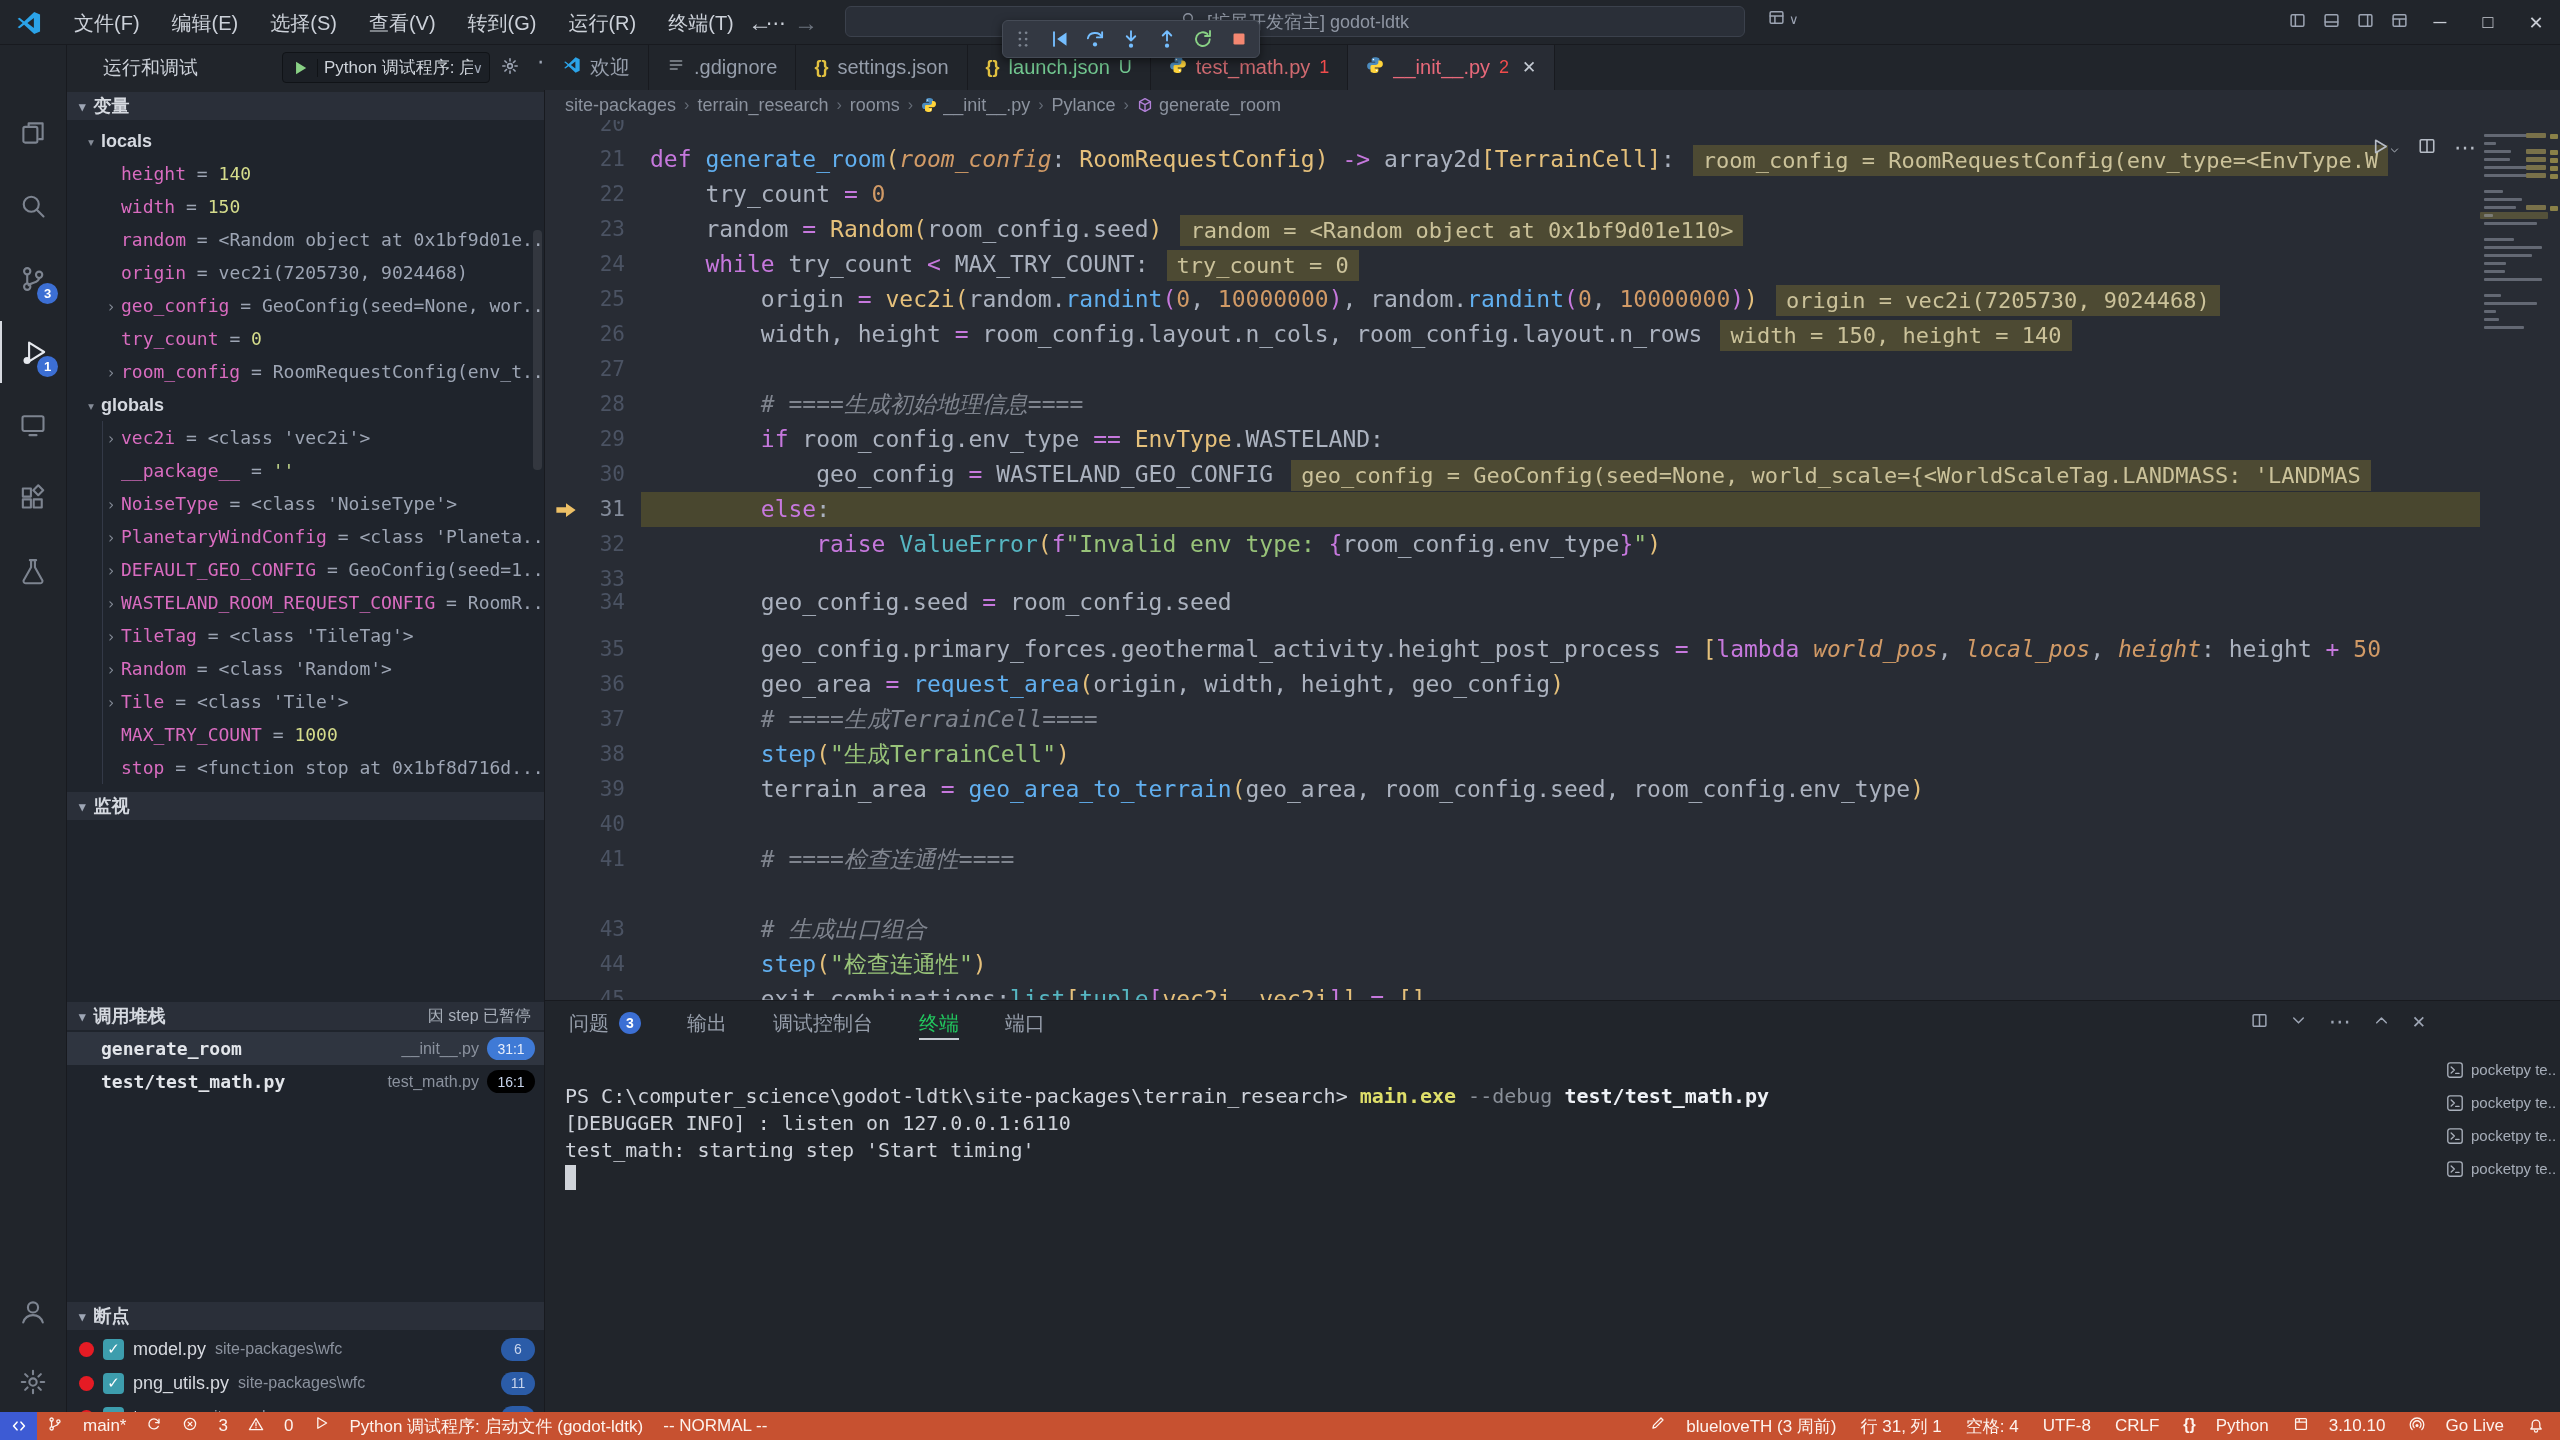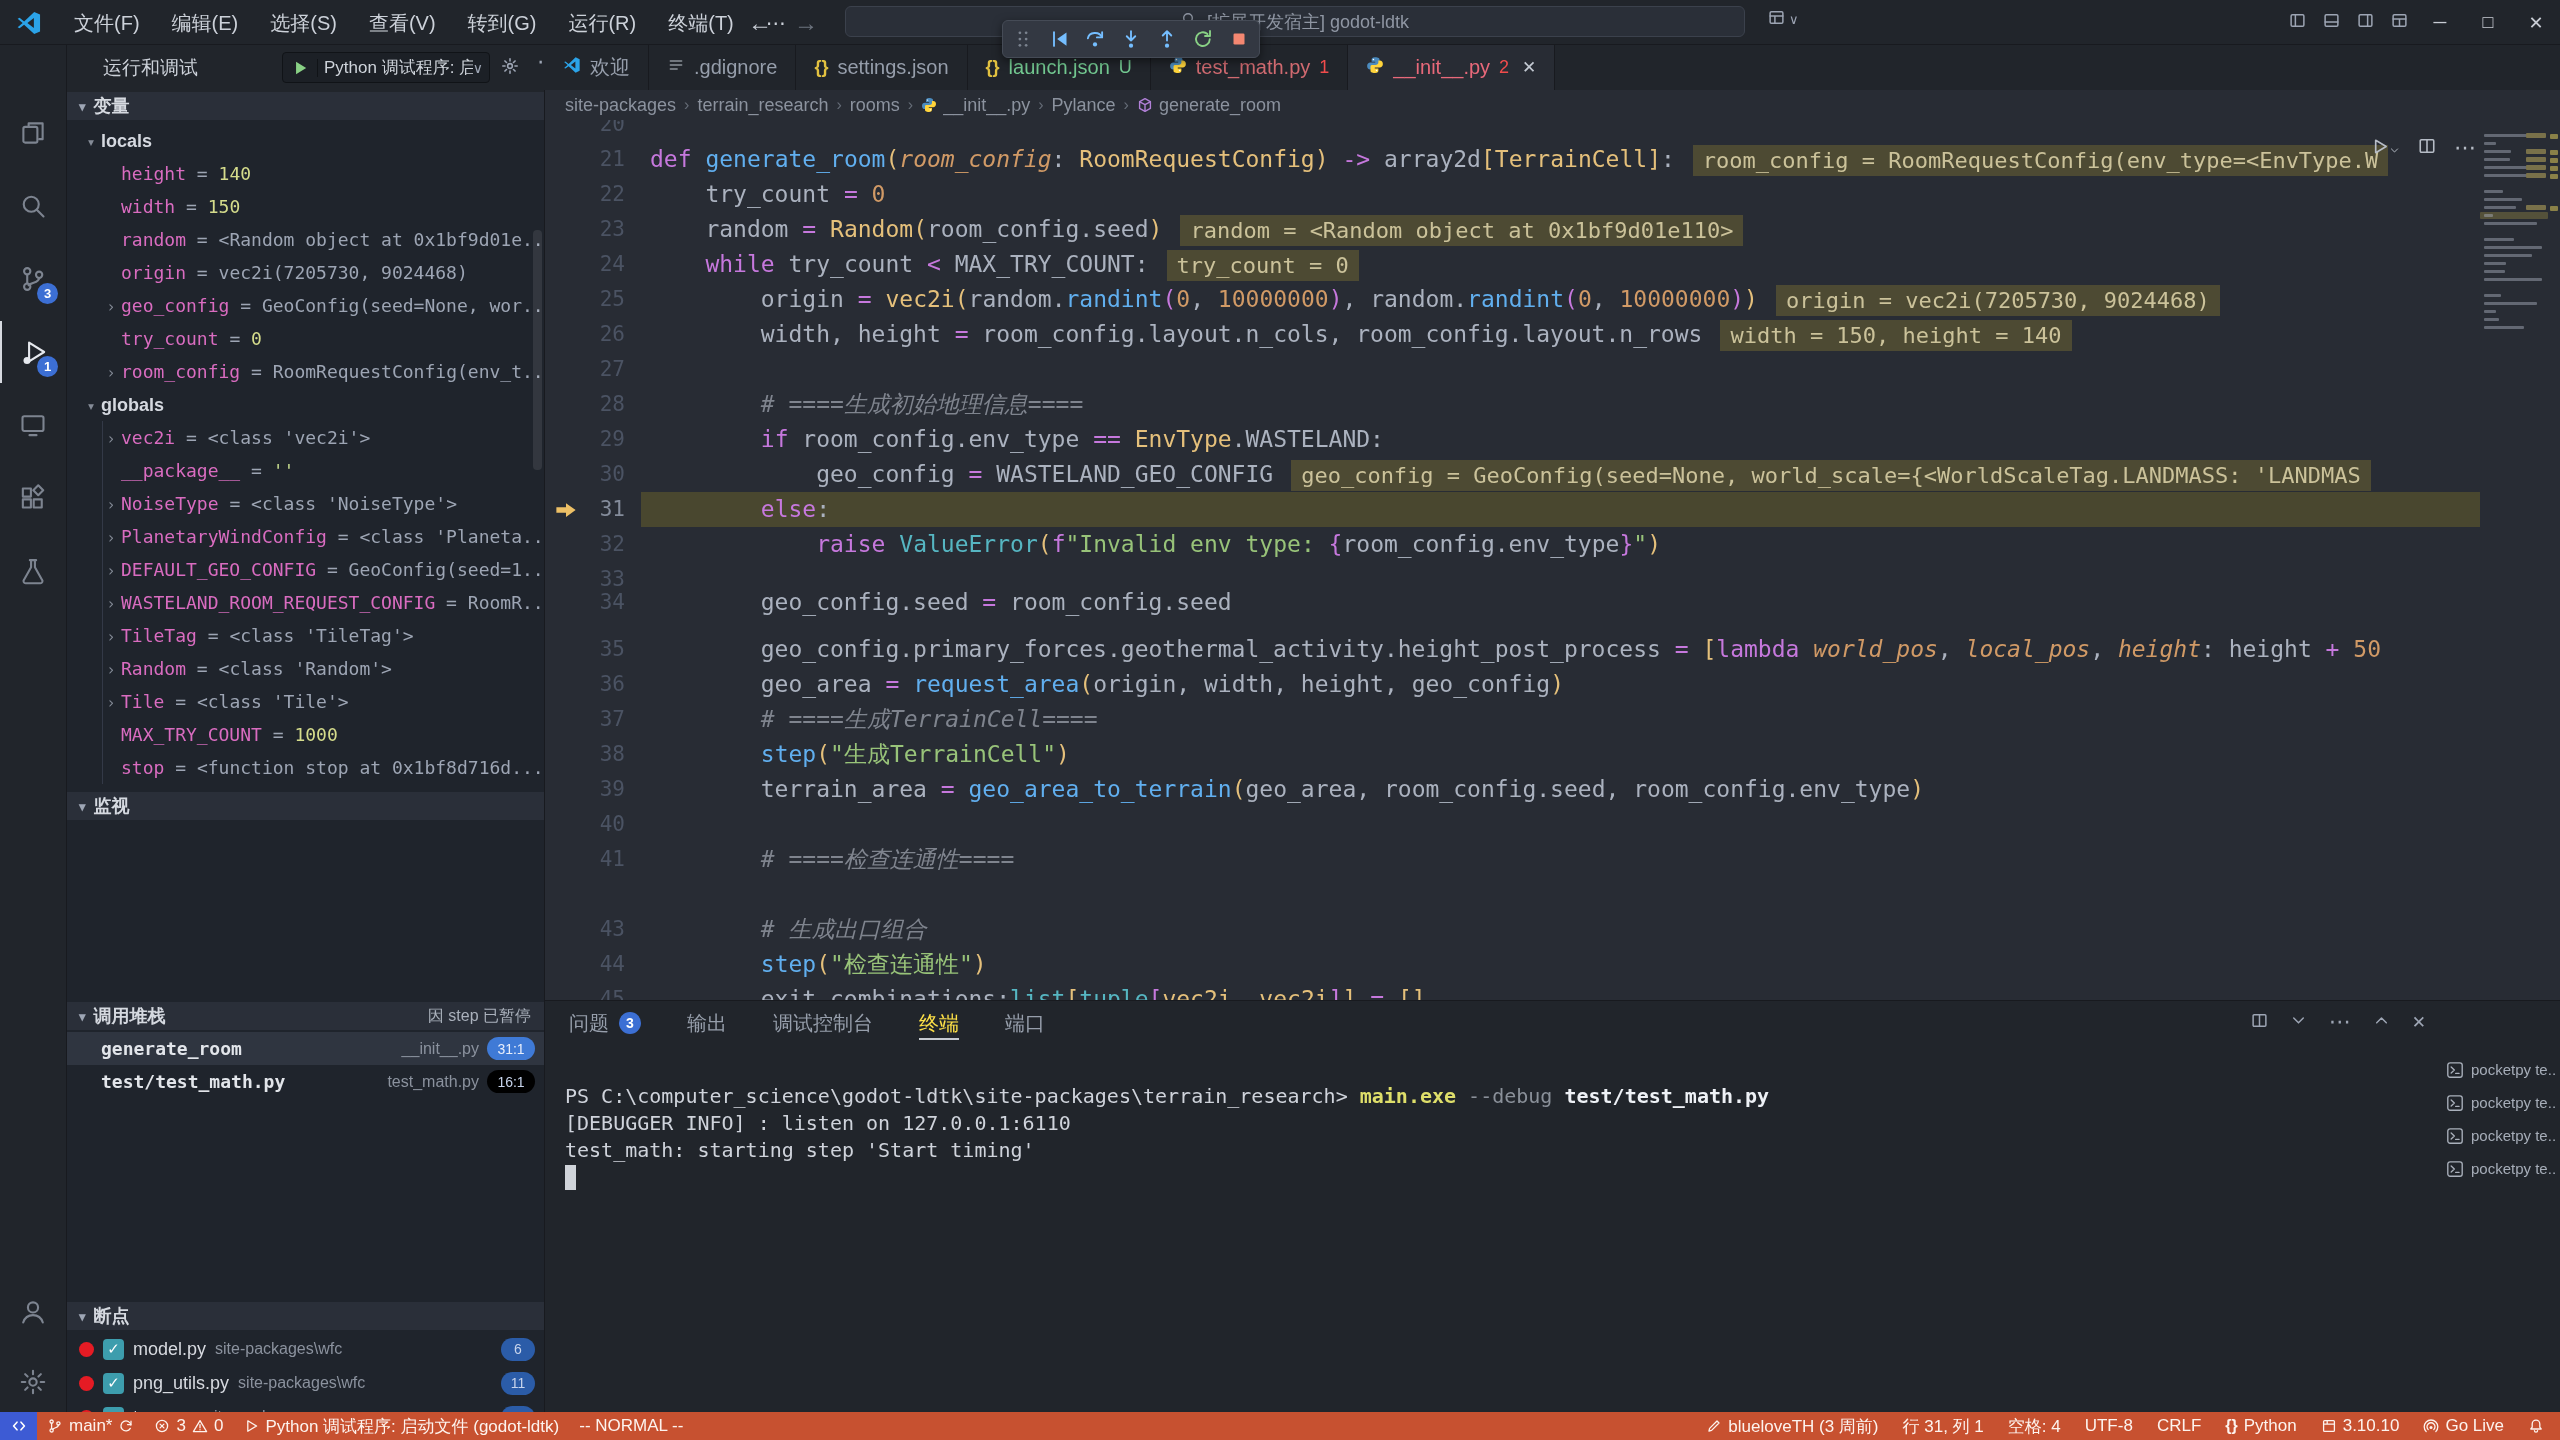--- a/index.html
+++ b/index.html
@@ -104,39 +104,39 @@
   .tk-t{color:#56b6c2} .tk-p{color:#d19a66;font-style:italic} .tk-b1{color:#e5c07b} .tk-b2{color:#c678dd}
   .dbg-hint { display:inline-block; margin-left:18px; padding:0 10px; background:#4d4a33; color:#cbc29a; font-size:22px; height:31px; line-height:31px; vertical-align:middle; white-space:pre; }
   #minimap { position:absolute; left:1935px; top:30px; width:68px; height:880px; background:#282c34; }
   #overview-ruler { position:absolute; left:2003px; top:30px; width:12px; height:880px; background:#282c34; }
   .mm-bar { position:absolute; border-radius:1px; }
 
   
   #panel { position:absolute; left:545px; top:1000px; width:2015px; height:412px; background:#21252b; border-top:1px solid #181a1f; }
   #panel-tabs { position:absolute; left:24px; top:0; height:44px; display:flex; align-items:center; gap:46px; }
   .ptab { position:relative; display:flex; align-items:center; gap:10px; font-size:20px; color:#969eab; height:44px; }
-  .ptab.active { color:#fde047; }
+  .ptab.active { color:#22c55e; }
   .ptab.active::after { content:""; position:absolute; left:0; right:0; bottom:5px; height:2px; background:#c6cad1; }
   .ptab-badge { width:22px; height:22px; border-radius:11px; background:#3c6fd4; color:#fff; font-size:14px; display:flex; align-items:center; justify-content:center; font-weight:bold; }
   #panel-actions { position:absolute; right:134px; top:8px; display:flex; align-items:center; gap:22px; color:#9da5b4; }
   #terminal { position:absolute; left:20px; top:56px; width:1860px; height:340px; overflow:hidden; }
   .term-line { position:absolute; left:0; white-space:pre; font-family:"DejaVu Sans Mono",monospace; font-size:20px; line-height:27px; }
   .tm-v{color:#cfd3db} .tm-y{color:#dede6a;font-weight:bold} .tm-d{color:#8a9099} .tm-w{color:#eef1f6;font-weight:bold}
   #term-cursor { position:absolute; width:11px; height:25px; background:#d0d4da; }
   #term-sidelist { position:absolute; right:4px; top:52px; width:110px; }
   .tlist-row { position:relative; height:33px; display:flex; align-items:center; gap:7px; overflow:hidden; }
   .tlist-row .t-ic { color:#aab1bc; flex:none; display:flex; }
   .tlist-row .t-label { font-size:15px; color:#a6adb8; white-space:nowrap; overflow:hidden; }
 
   
   #statusbar { position:absolute; left:0; top:1412px; width:2560px; height:28px; background:#c75130; color:#fdf3ee; font-size:17px; display:flex; align-items:center; }
   #remote-chip { width:37px; height:28px; background:#3d5bd4; display:flex; align-items:center; justify-content:center; flex:none; }
   #sb-left { display:flex; align-items:center; gap:20px; padding-left:10px; }
   #sb-right { margin-left:auto; display:flex; align-items:center; gap:24px; padding-right:16px; }
-  .sb-item { display:flex; align-items:center; gap:6px; white-space:nowrap; }
+  .sb-item { display:flex; gap:20px; white-space:nowrap; }
   .sb-braces { font-weight:bold; font-size:16px; }
 </style>
 </head>
 <body>
 
 <div id="root">
 
   <div id="titlebar">
     <span id="vscode-logo"><svg width="26" height="26" viewBox="0 0 16 16" fill="none" stroke="currentColor" stroke-width="1.4" stroke-linecap="round" stroke-linejoin="round" style="color:currentColor">
           <path fill="#2ba3e8" stroke="none" d="M11.2 1.2 5 7 2.2 4.8 1 5.4 4.1 8 1 10.6l1.2.6L5 9l6.2 5.8 3.6-1.6V2.8zM11 4.9v6.2L7 8z"></path>

